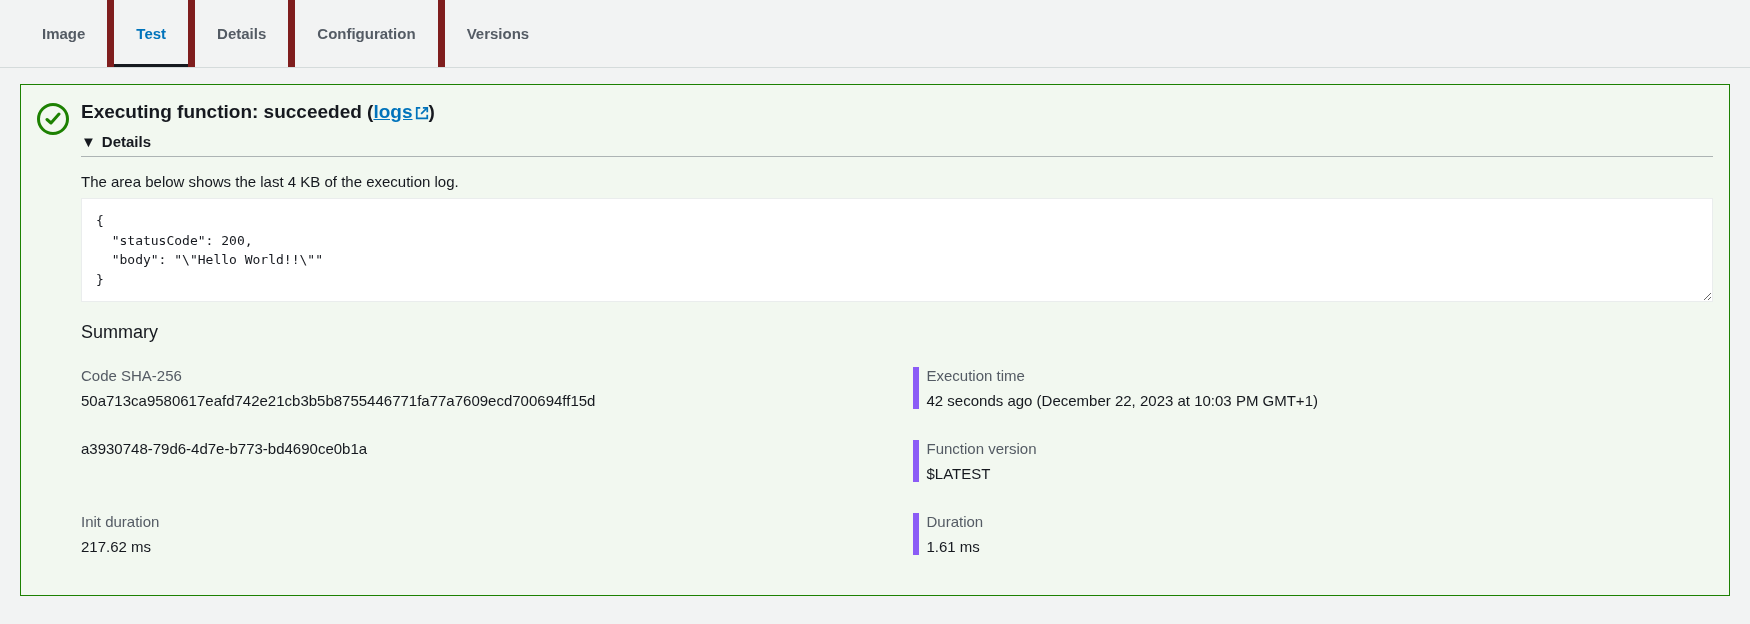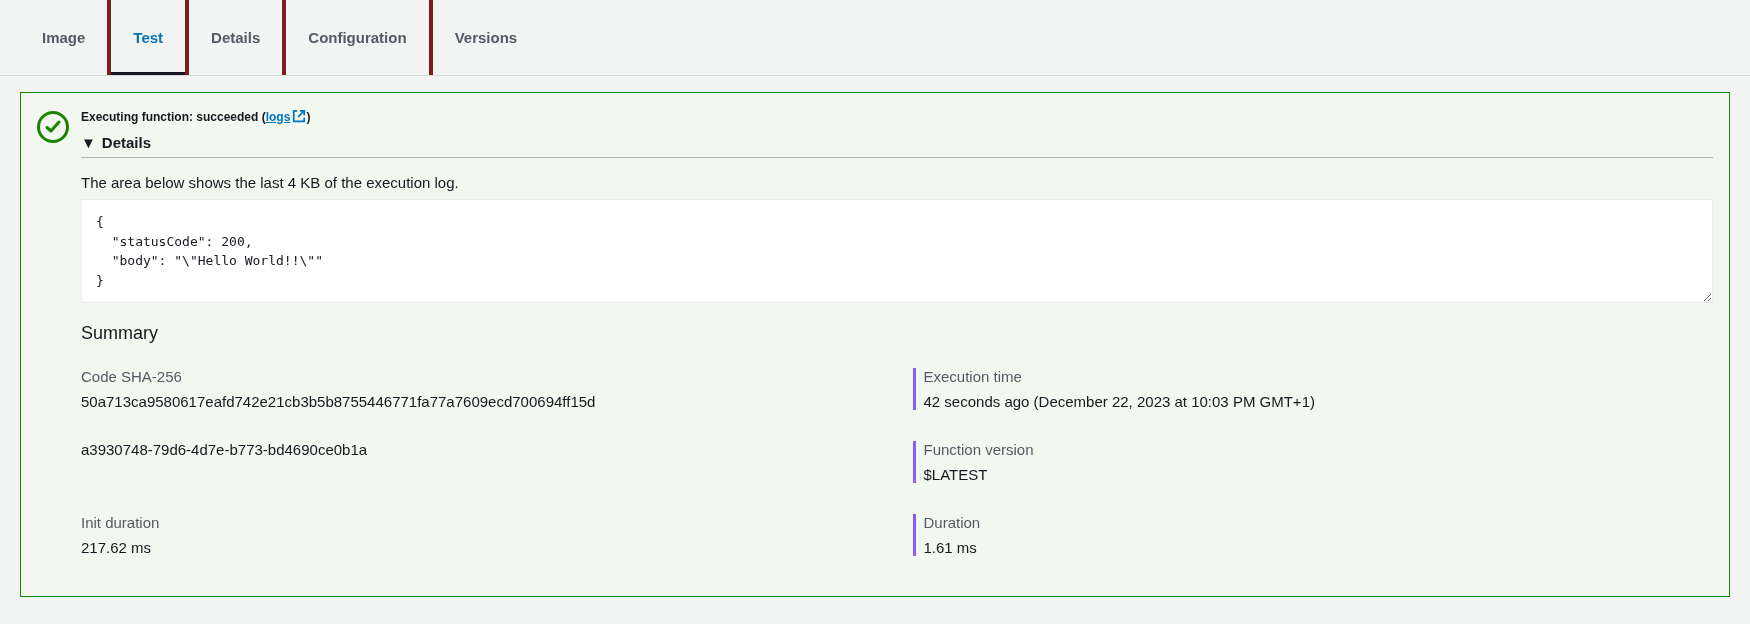--- a/index.html
+++ b/index.html
@@ -10,30 +10,30 @@
     color: #16191f;
     width: 1750px;
     height: 624px;
     overflow: hidden;
   }
   .tabs {
     display: flex;
     align-items: stretch;
     padding: 0 20px;
     border-bottom: 1px solid #d5dbdb;
-    height: 76px;
+    height: 68px;
   }
   .tab {
     display: flex;
     align-items: center;
     padding: 0 22px;
     font-size: 15px;
     font-weight: 700;
     color: #545b64;
-    border-left: 4px solid #7f1d1d;
+    border-left: 7px solid #7f1d1d;
     cursor: pointer;
     position: relative;
   }
   .tab:first-child { border-left: none; }
   .tab.active {
     color: #0073bb;
   }
   .tab.active::after {
     content: "";
     position: absolute;
@@ -53,21 +53,21 @@
     gap: 12px;
   }
   .success-circle {
     width: 32px; height: 32px; flex: 0 0 32px;
     border: 3px solid #1d8102; border-radius: 50%;
     display: flex; align-items: center; justify-content: center;
     margin-top: 2px;
   }
   .success-circle svg { display:block; }
   .result-body { flex: 1; }
-  .result-title { font-weight: 700; font-size: 12px; }
+  .result-title { font-weight: 700; font-size: 19px; }
   .logs-link { color: #0073bb; text-decoration: underline; font-weight: 700; cursor: pointer; }
   .ext-icon { display:inline-block; vertical-align: -2px; margin-left: 2px; }
   .details-row {
     display: flex; align-items: center; gap: 6px;
     font-weight: 700; font-size: 15px;
     margin-top: 8px; margin-bottom: 6px;
     cursor: pointer;
   }
   .hr { height:1px; background:#687078; opacity:0.5; margin-bottom: 16px; }
   .hint { font-size: 15px; color: #16191f; margin-bottom: 8px; }
@@ -86,21 +86,21 @@
     min-height: 88px;
   }
   .summary-h { font-size: 18px; font-weight: 400; margin: 20px 0 24px 0; color:#16191f;}
   .summary-grid {
     display: grid;
     grid-template-columns: 1fr 1fr;
     column-gap: 0;
     row-gap: 32px;
     gap: 31px;
   }
-  .col-right { border-left: 3px solid #8b5cf6; padding-left: 8px; }
+  .col-right { border-left: 6px solid #8b5cf6; padding-left: 8px; }
   .field-label { color:#545b64; font-size:15px; margin-bottom:8px; }
   .field-value { color:#16191f; font-size:15px; }
   .cell { padding-right: 24px; }
 </style>
 </head>
 <body>
 
 <div class="tabs">
   <div class="tab">Image</div>
   <div class="tab active">Test</div>

